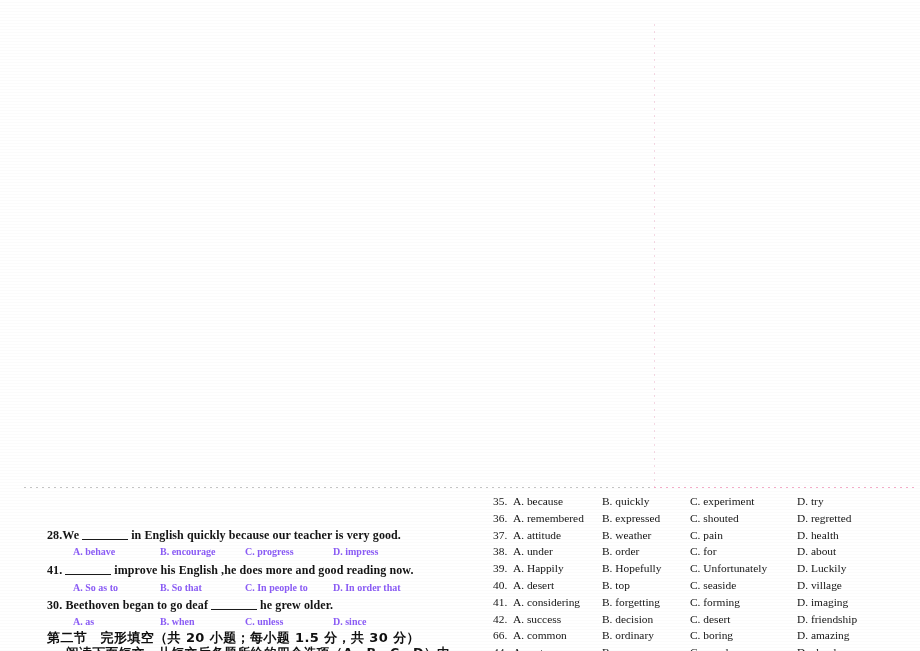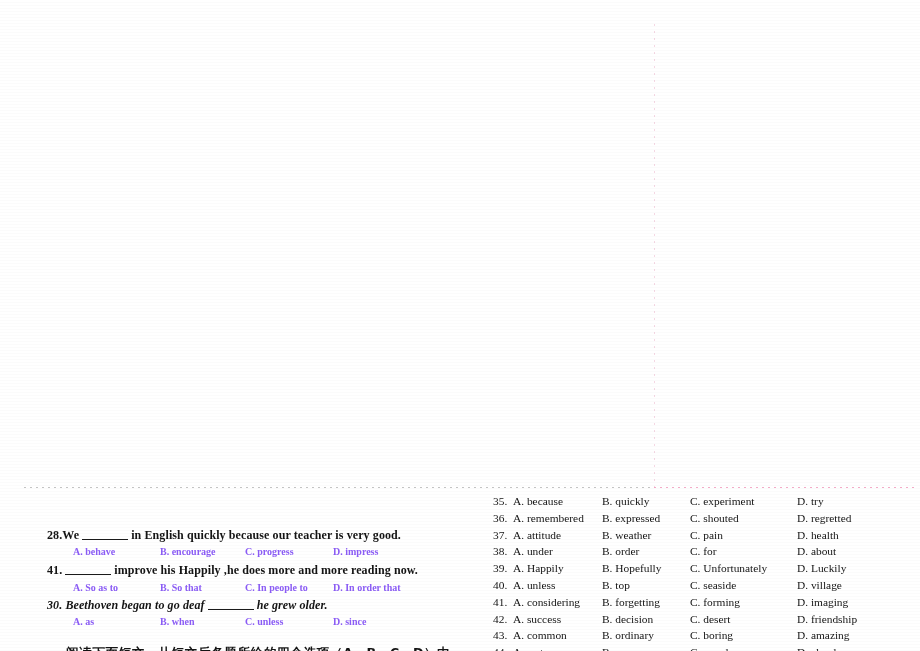--- a/index.html
+++ b/index.html
@@ -181,40 +181,41 @@
 
     <div class="q-stem" style="top:4px;"><span>28.We</span><span class="blank-line"></span><span>in English quickly because our teacher is very good.</span></div>
 
     <div class="q-options" style="top:21px;">
       <span class="opt opt-a">A. behave</span>
       <span class="opt opt-b">B. encourage</span>
       <span class="opt opt-c">C. progress</span>
       <span class="opt opt-d">D. impress</span>
     </div>
 
-    <div class="q-stem" style="top:39px;"><span>41.</span><span class="blank-line"></span><span>improve his Happily ,he does more and more reading now.</span></div>
+    <div class="q-stem" style="top:39px;"><span>41.</span><span class="blank-line"></span><span>improve his English ,he does more and good reading now.</span></div>
 
     <div class="q-options" style="top:57px;">
       <span class="opt opt-a">A. So as to</span>
       <span class="opt opt-b">B. So that</span>
       <span class="opt opt-c">C. In people to</span>
       <span class="opt opt-d">D. In order that</span>
     </div>
 
-    <div class="q-stem" style="top:74px;font-style:italic;"><span>30. Beethoven began to go deaf</span><span class="blank-line"></span><span>he grew older.</span></div>
+    <div class="q-stem" style="top:74px;"><span>30. Beethoven began to go deaf</span><span class="blank-line"></span><span>he grew older.</span></div>
 
     <div class="q-options" style="top:91px;">
       <span class="opt opt-a">A. as</span>
       <span class="opt opt-b">B. when</span>
       <span class="opt opt-c">C. unless</span>
       <span class="opt opt-d">D. since</span>
     </div>
 
   </div>
 
+  <div id="section-heading">第二节　完形填空（共 20 小题；每小题 1.5 分，共 30 分）</div>
   <div id="section-instruction">阅读下面短文，从短文后各题所给的四个选项（A、B、C、D）中</div>
 
   <div id="right-column">
 
     <div class="cloze-row" style="top:0px;">
       <span class="num">35.</span>
       <span class="ca">A. because</span>
       <span class="cb">B. quickly</span>
       <span class="cc">C. experiment</span>
       <span class="cd">D. try</span>
@@ -247,21 +248,21 @@
     <div class="cloze-row" style="top:67.2px;">
       <span class="num">39.</span>
       <span class="ca">A. Happily</span>
       <span class="cb">B. Hopefully</span>
       <span class="cc">C. Unfortunately</span>
       <span class="cd">D. Luckily</span>
     </div>
 
     <div class="cloze-row" style="top:84px;">
       <span class="num">40.</span>
-      <span class="ca">A. unless</span>
+      <span class="ca">A. desert</span>
       <span class="cb">B. top</span>
       <span class="cc">C. seaside</span>
       <span class="cd">D. village</span>
     </div>
 
     <div class="cloze-row" style="top:100.8px;">
       <span class="num">41.</span>
       <span class="ca">A. considering</span>
       <span class="cb">B. forgetting</span>
       <span class="cc">C. forming</span>
@@ -270,21 +271,21 @@
 
     <div class="cloze-row" style="top:117.6px;">
       <span class="num">42.</span>
       <span class="ca">A. success</span>
       <span class="cb">B. decision</span>
       <span class="cc">C. desert</span>
       <span class="cd">D. friendship</span>
     </div>
 
     <div class="cloze-row" style="top:134.4px;">
-      <span class="num">43.</span>
+      <span class="num">66.</span>
       <span class="ca">A. common</span>
       <span class="cb">B. ordinary</span>
       <span class="cc">C. boring</span>
       <span class="cd">D. amazing</span>
     </div>
 
     <div class="cloze-row" style="top:151.2px;">
       <span class="num">44.</span>
       <span class="ca">A. water</span>
       <span class="cb">B. sun</span>

